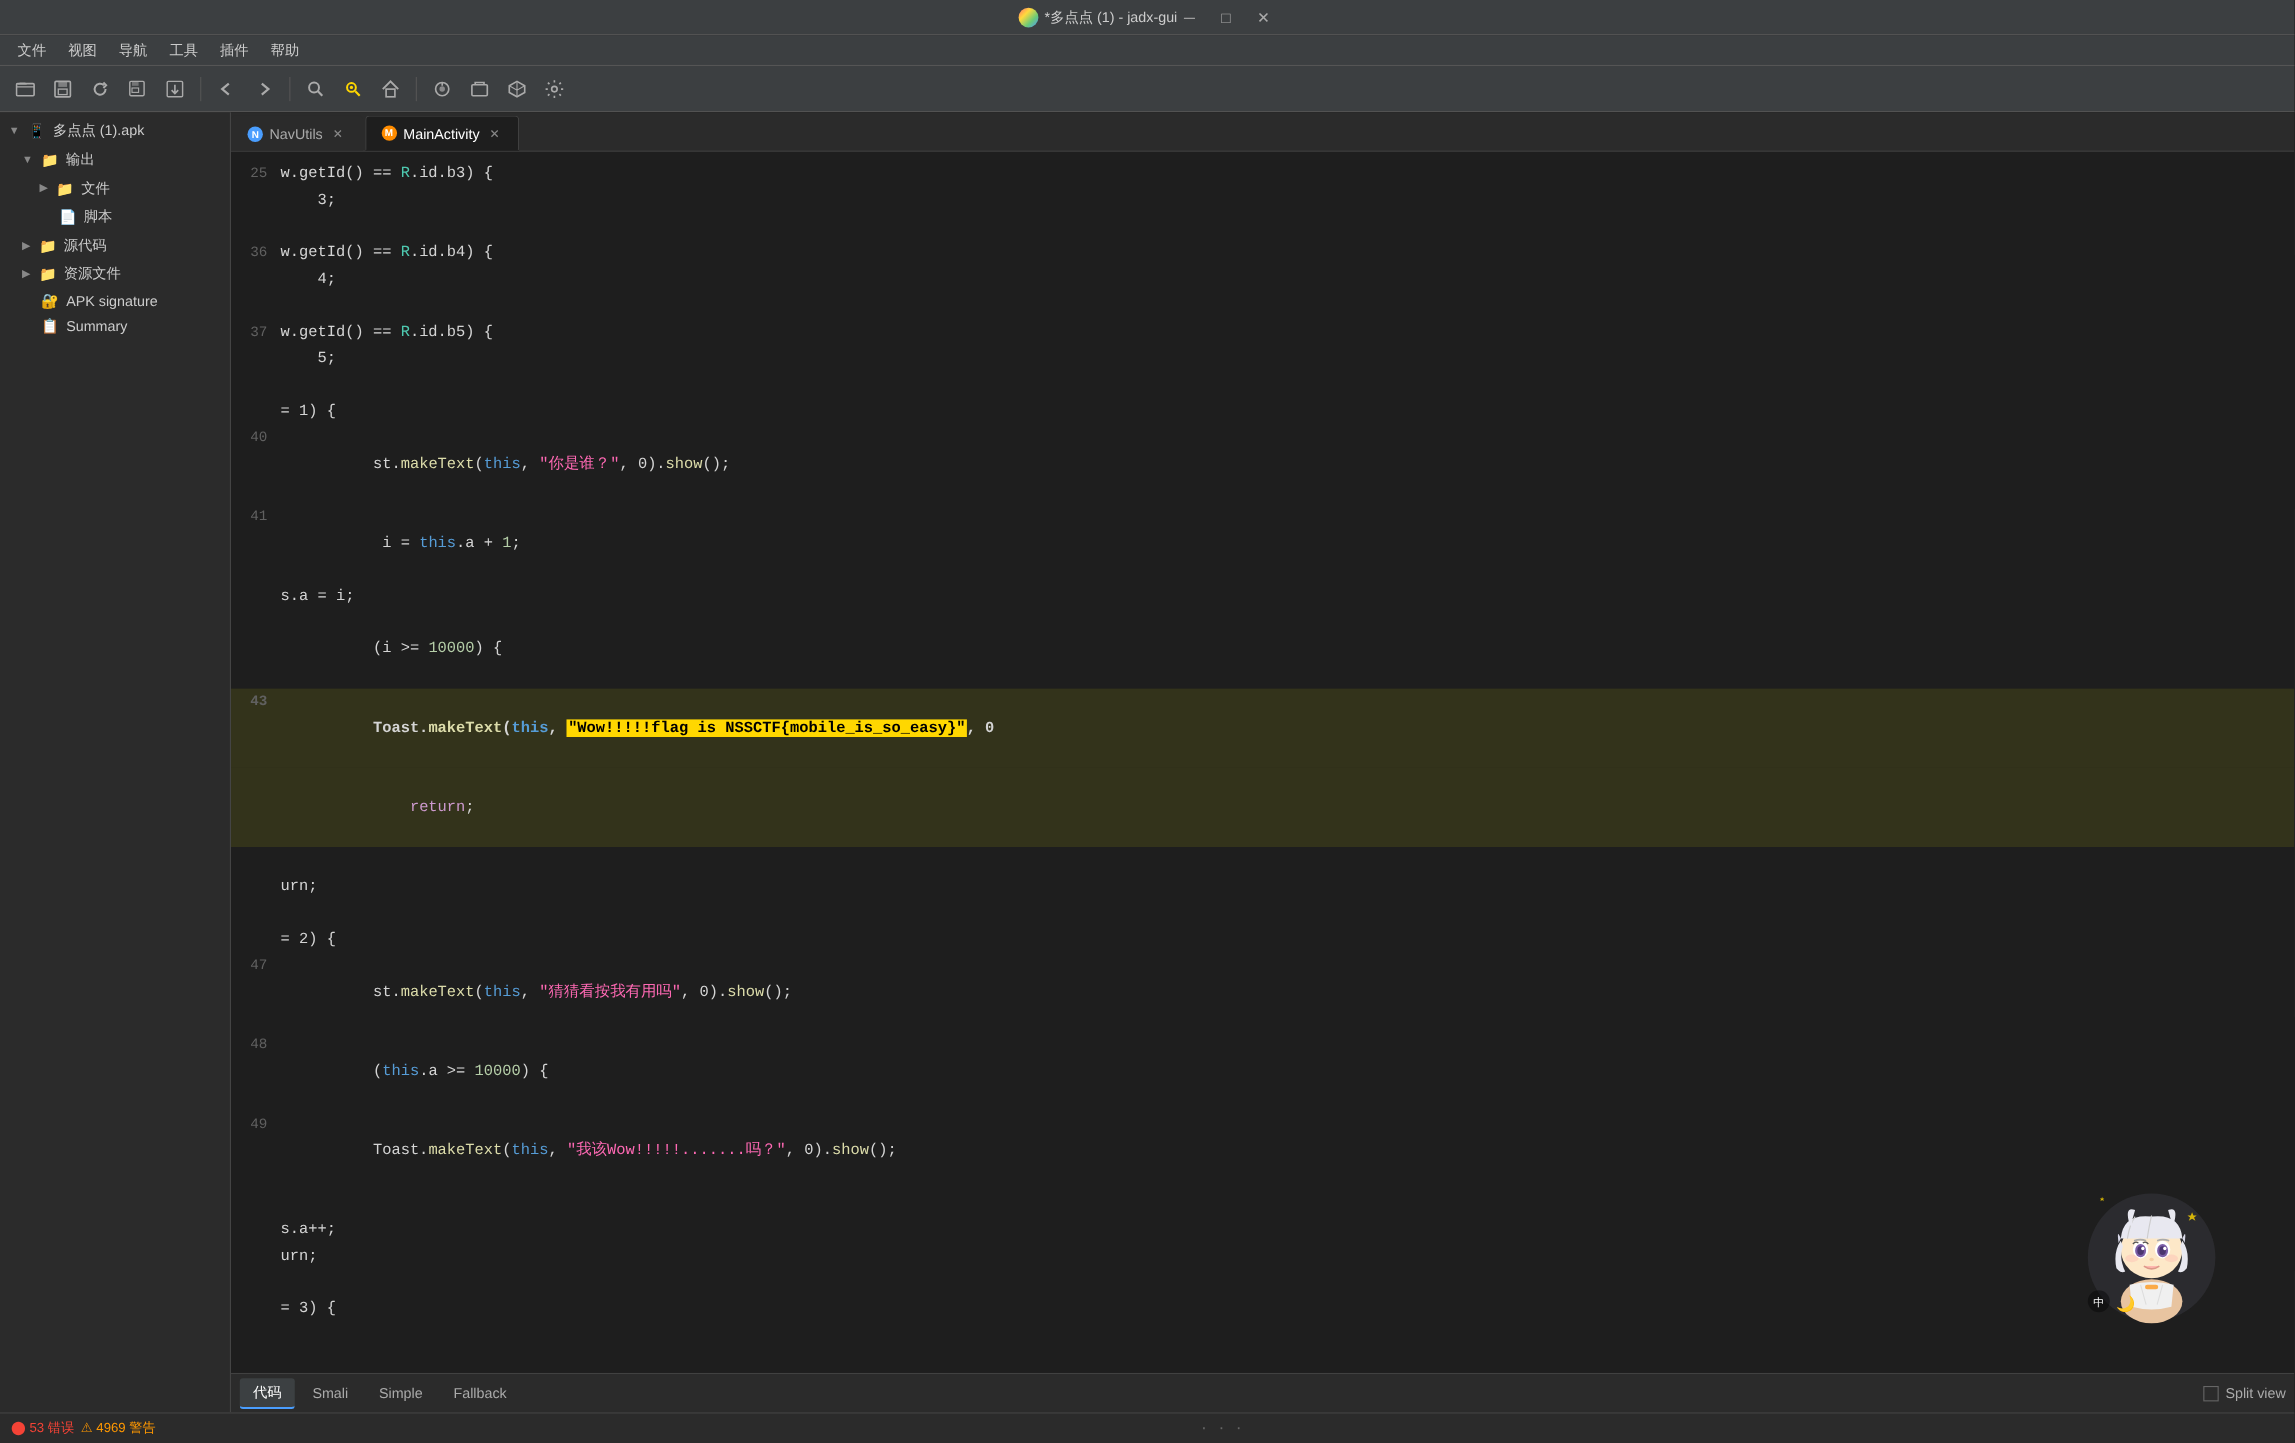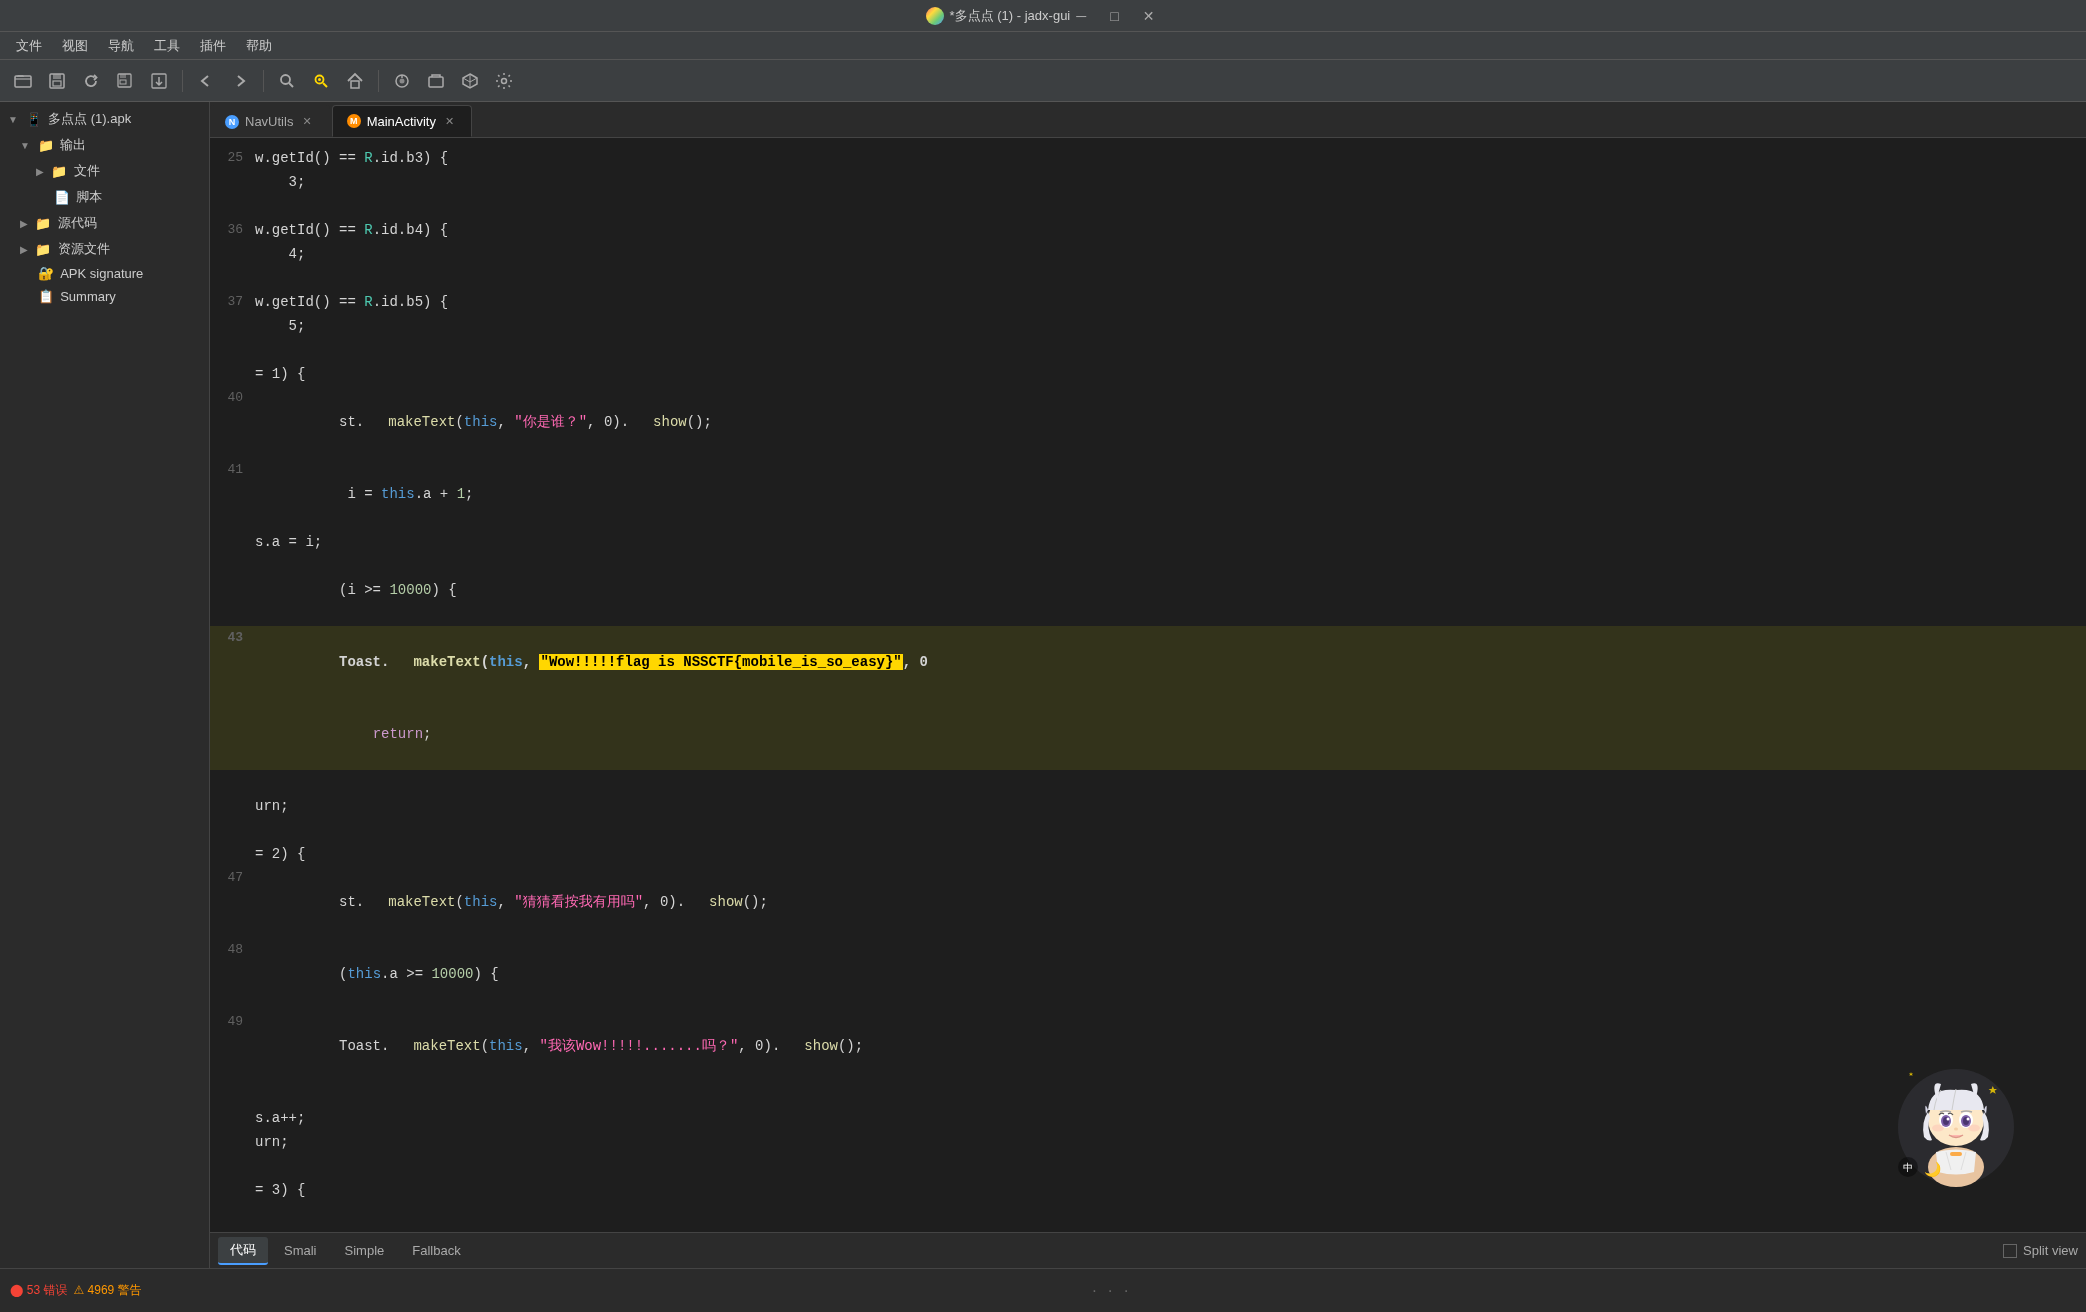--- a/index.html
+++ b/index.html
@@ -217,21 +217,21 @@
     }
     .line-content {
       flex: 1;
       white-space: pre;
       line-height: 24px;
     }
     .line-empty { height: 24px; }
 
     
     .kw { color: #cc99cd; } 
-    .fn { color: #dcdcaa; margin-left: 24px; } 
+    .fn { color: #dcdcaa; } 
     .str-pink { color: #ff69b4; } 
     .num { color: #b5cea8; } 
     .plain { color: #d4d4d4; }
     .this-kw { color: #569cd6; }
     .r-cls { color: #4ec9b0; }
     .str-highlighted {
       background: #ffd700;
       color: #000;
       padding: 0 1px;
     }
@@ -271,21 +271,21 @@
       width: 14px;
       height: 14px;
       border: 1px solid #666;
       background: #2b2b2b;
       display: inline-block;
     }
 
     
     .status-bar {
       background: #2b2b2b;
-      height: 44px;
+      height: 28px;
       display: flex;
       align-items: center;
       padding: 0 10px;
       gap: 6px;
       border-top: 1px solid #444;
       flex-shrink: 0;
     }
     .status-error { color: #f44336; font-size: 12px; }
     .status-warn { color: #ff9800; font-size: 12px; }
     .status-center {

